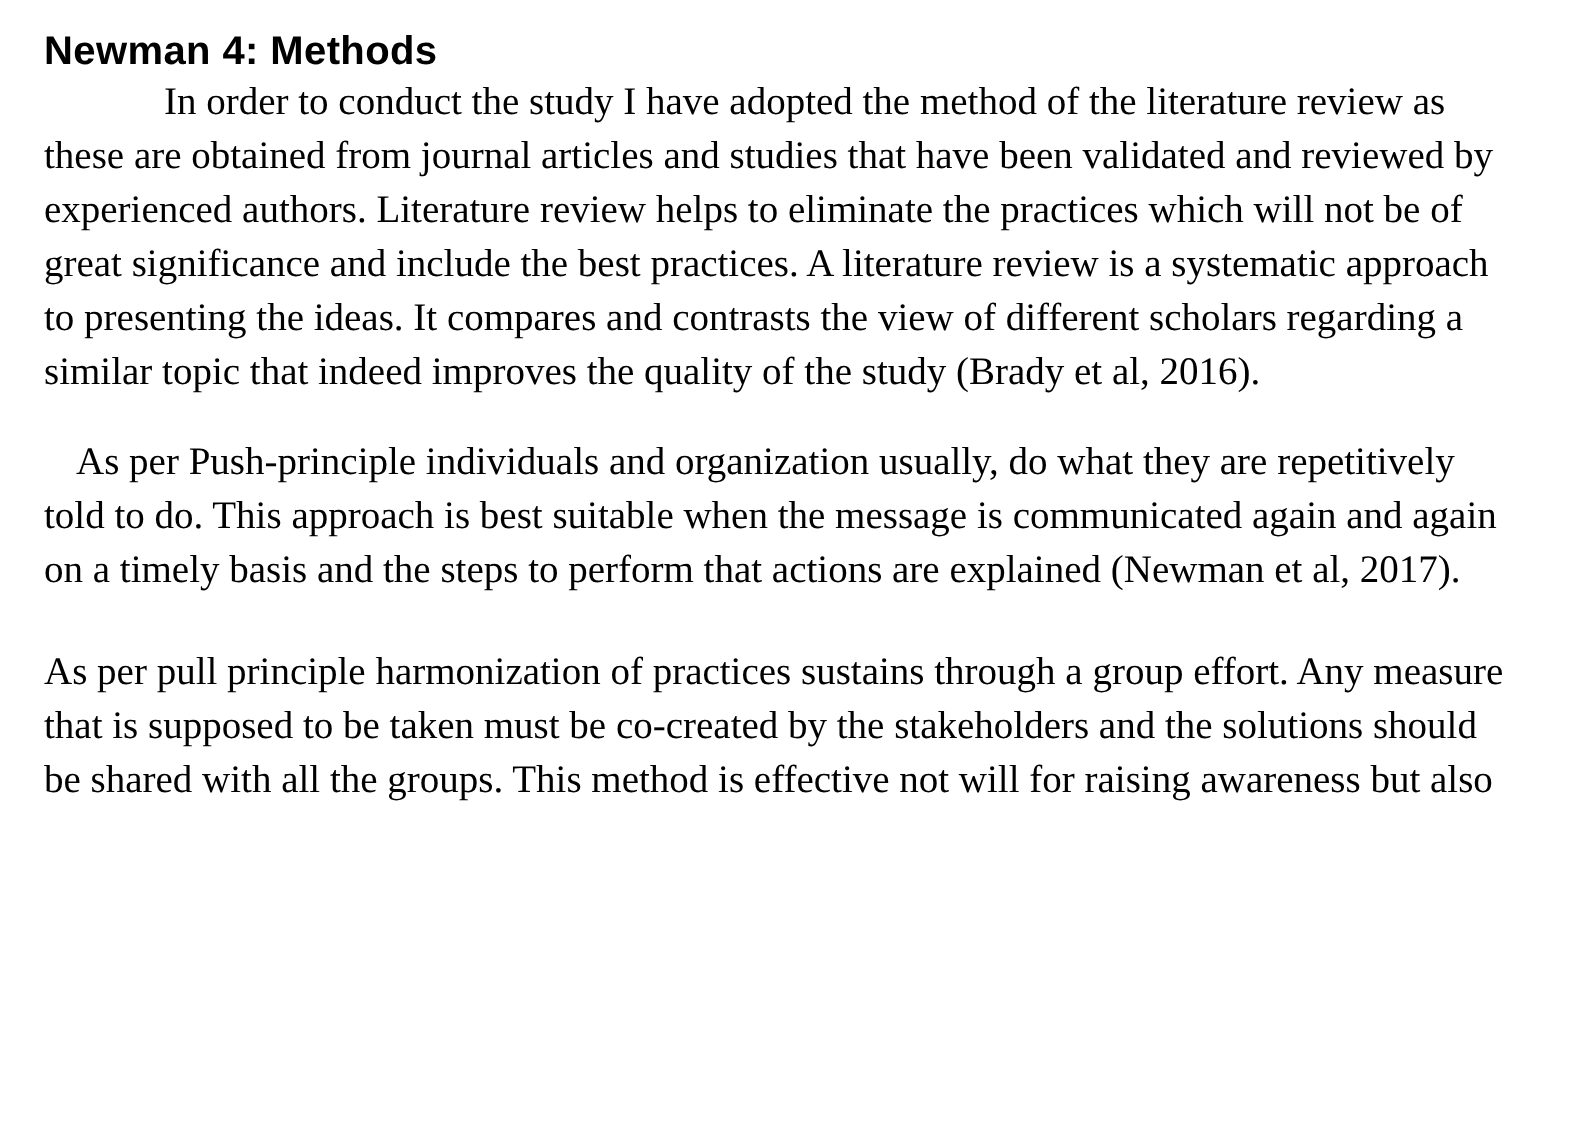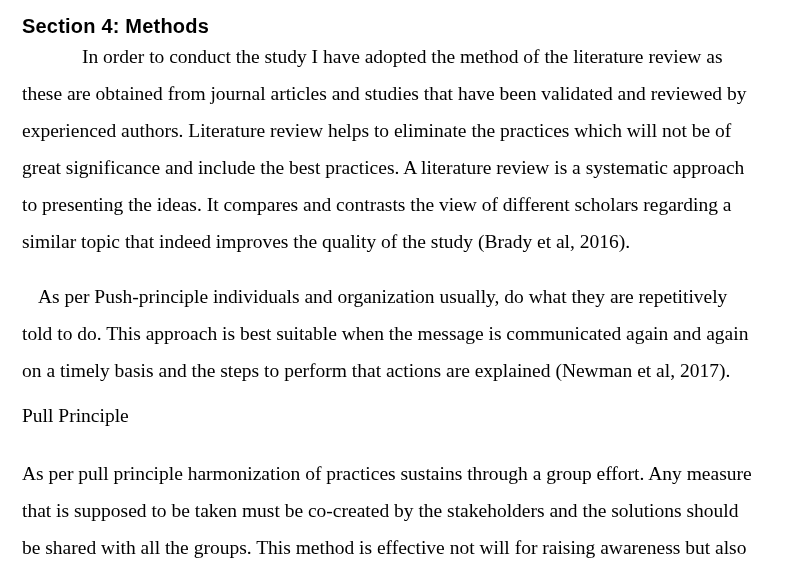--- a/index.html
+++ b/index.html
@@ -21,51 +21,50 @@
     font-family: "Liberation Sans", "DejaVu Sans", sans-serif;
     font-weight: bold;
     font-size: 20px;
     line-height: 24px;
     margin: 0;
     letter-spacing: 0.2px;
   }
   .para {
     font-family: "Liberation Serif", "DejaVu Serif", serif;
     font-size: 19.5px;
-    line-height: 37px;
+    line-height: 27px;
     margin: 0;
     white-space: pre-line;
     text-align: left;
   }
   .indent-tab   { text-indent: 60px; }
   .indent-small { text-indent: 16px; }
   .mb-intro  { margin-bottom: 18px; }
   .mb-models { margin-bottom: 16px; }
   .mb-sub    { margin-bottom: 21px; }
-  .mb-push   { margin-bottom: 8px; }
+  .mb-push   { margin-bottom: 24px; }
 </style>
 </head>
 <body>
 
 <div class="page">
 
-  <h1 class="section-heading">Section 4: Methods</h1>
+  <h1 class="section-heading">Newman 4: Methods</h1>
 
   <p class="para indent-tab mb-intro">In order to conduct the study I have adopted the method of the literature review as
 these are obtained from journal articles and studies that have been validated and reviewed by
 experienced authors. Literature review helps to eliminate the practices which will not be of
 great significance and include the best practices. A literature review is a systematic approach
 to presenting the ideas. It compares and contrasts the view of different scholars regarding a
 similar topic that indeed improves the quality of the study (Brady et al, 2016).</p>
 
 
 
   <p class="para indent-small mb-push">As per Push-principle individuals and organization usually, do what they are repetitively
 told to do. This approach is best suitable when the message is communicated again and again
 on a timely basis and the steps to perform that actions are explained (Newman et al, 2017).</p>
 
-  <p class="para mb-sub">Pull Principle</p>
 
   <p class="para">As per pull principle harmonization of practices sustains through a group effort. Any measure
 that is supposed to be taken must be co-created by the stakeholders and the solutions should
 be shared with all the groups. This method is effective not will for raising awareness but also</p>
 
 </div>
 
 </body></html>

